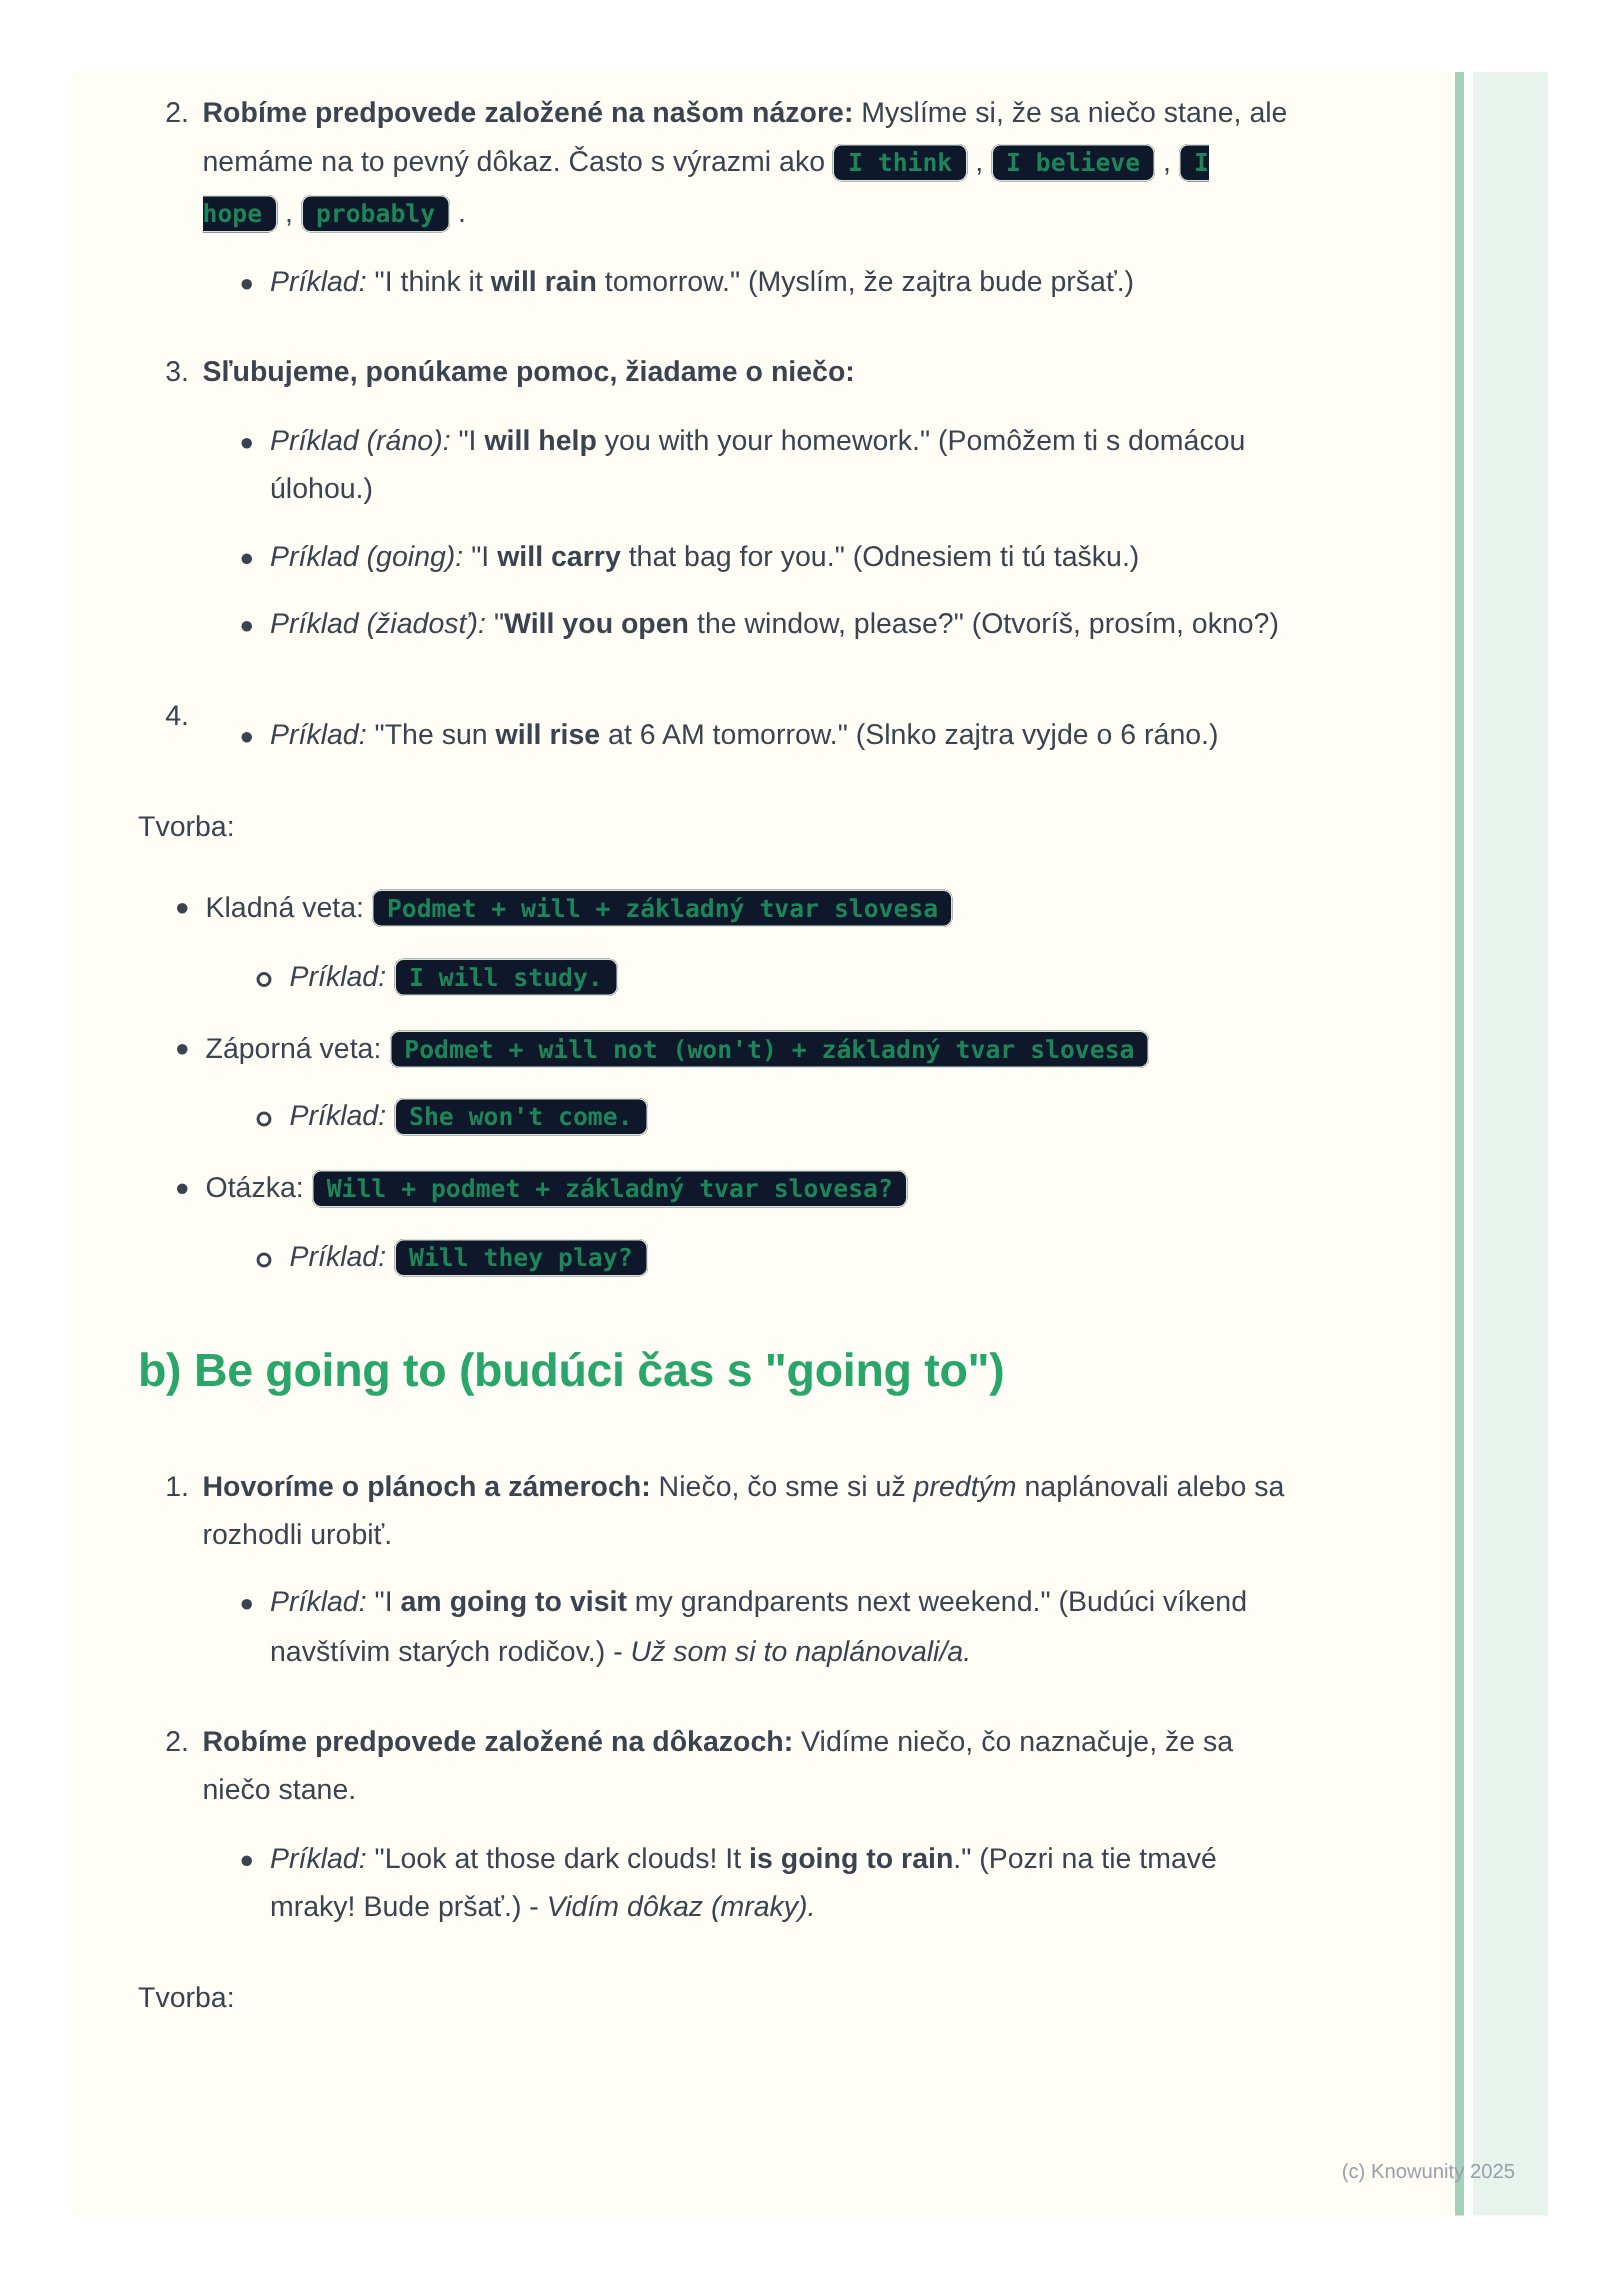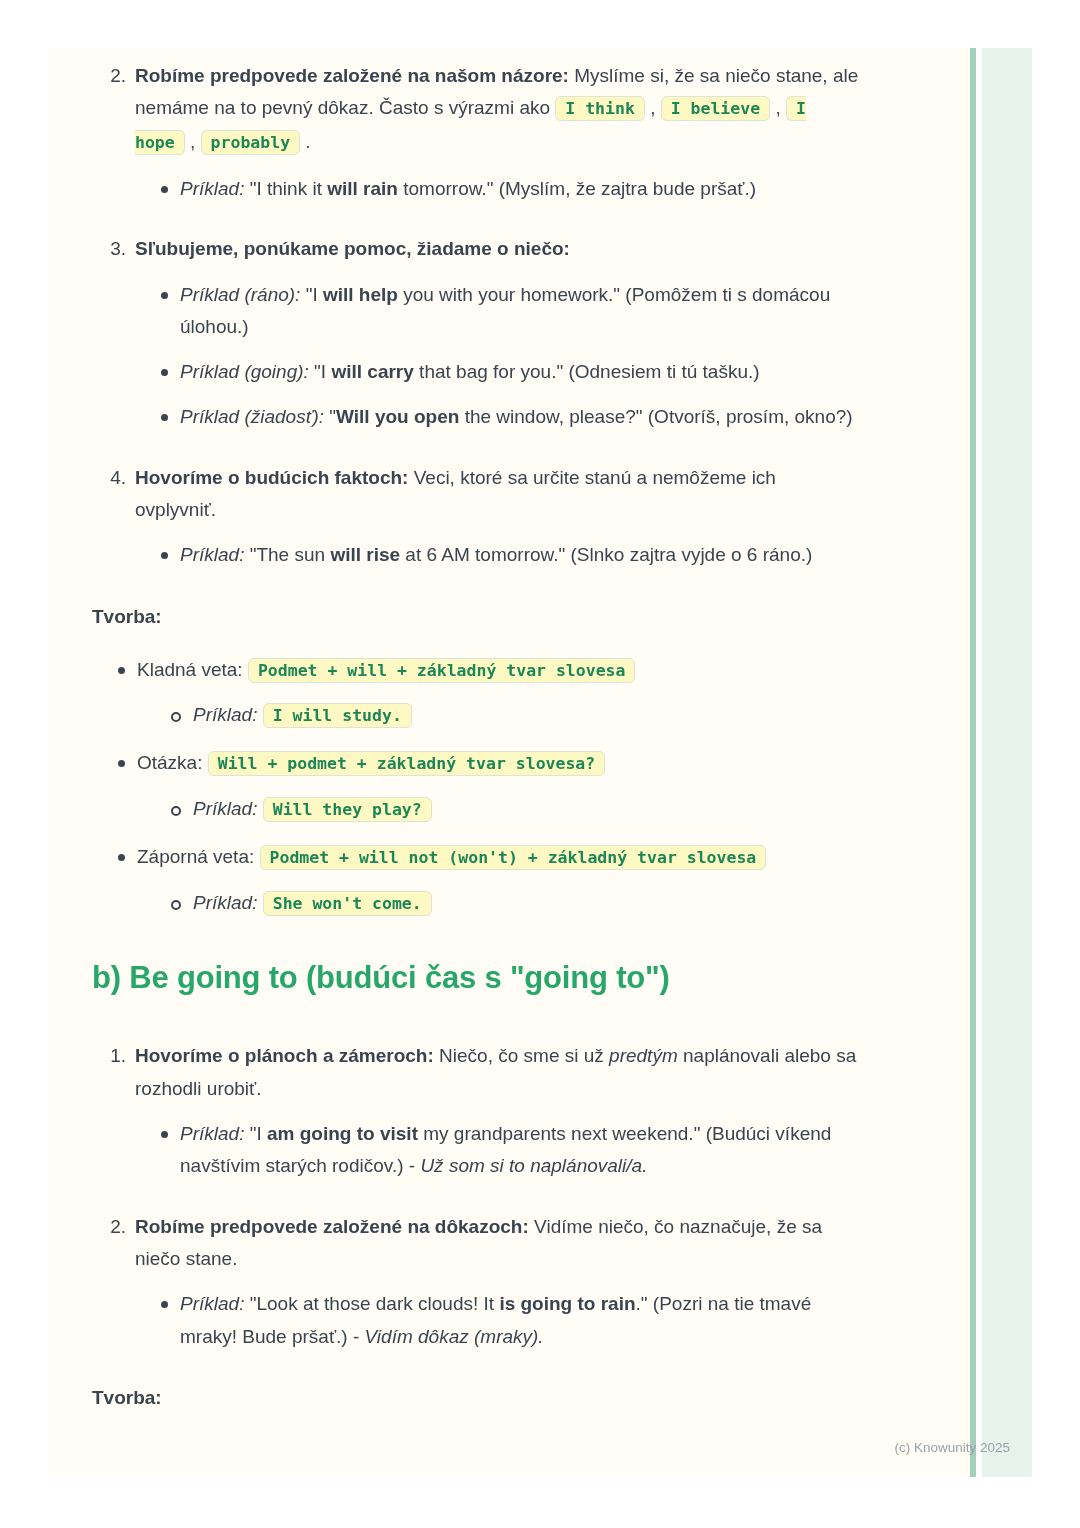--- a/index.html
+++ b/index.html
@@ -8,21 +8,21 @@
   .card{position:absolute;left:48px;top:48px;width:928px;height:1429px;
         background:#fffdf5;border-right:6px solid #a6cebc;box-sizing:border-box;
         overflow:hidden;}
   .side-bar{position:absolute;left:982px;top:48px;width:50px;height:1429px;
         background:#e9f3ee;}
   .inner{padding:12px 110px 0 44px;}
   p.rich{margin:0;font-size:19px;line-height:1.7;}
   .b{font-weight:700;}
   .i{font-style:italic;}
   code{font-family:"DejaVu Sans Mono","Liberation Mono",monospace;
-       font-weight:700;font-size:16.5px;color:#1d8659;background:#fef9c3;
+       font-weight:700;font-size:16.5px;color:#1d8659;background:#0f172a;
        border:1px solid #d9e4da;border-radius:6px;padding:2px 9px;
        line-height:2.05;}
   
   .oitem{display:flex;margin:0 0 28px 8px;}
   .onum{flex:none;width:26px;text-align:right;margin-right:9px;
         font-size:19px;line-height:1.7;}
   .obody{flex:1;min-width:0;}
   
   .brow{display:flex;margin-top:13px;}
   .bdot{flex:none;width:7px;height:7px;border-radius:50%;background:#3a4450;
@@ -30,21 +30,21 @@
   .brow>p{flex:1;min-width:0;}
   
   .tbitem{display:flex;margin:0 0 14px 8px;}
   .tbitem>.bdot{margin-left:18px;}
   .tbody{flex:1;min-width:0;}
   
   .srow{display:flex;margin-top:12px;}
   .ring{flex:none;width:6px;height:6px;border:2px solid #3a4450;border-radius:50%;
         background:transparent;margin:13px 12px 0 34px;}
   .srow>p{flex:1;min-width:0;}
-  .tvorba{font-size:19px;font-weight:700;margin:34px 0 26px 0;}
+  .tvorba{font-size:19px;font-weight:400;margin:34px 0 26px 0;}
   h2.green{color:#29a76a;font-size:31px;font-weight:700;margin:40px 0 44px 0;
         letter-spacing:-0.2px;}
   .intro{font-size:19px;margin:0 0 30px 0;}
   .footer{position:absolute;top:1440px;right:70px;font-size:13.5px;
         color:#99a0a8;z-index:5;}
 </style>
 </head>
 <body>
 
 <div class="card">
@@ -75,21 +75,20 @@
             </div>
             <div class="brow">
               <span class="bdot"></span>
               <p class="rich"><span class="i">Príklad (žiadosť):</span><span> "</span><span class="b">Will you open</span><span> the window, please?" (Otvoríš, prosím, okno?)</span></p>
             </div>
           </div>
         </div>
         <div class="oitem">
           <span class="onum">4.</span>
           <div class="obody">
-            <p class="rich"><span class="b">Hovoríme o budúcich faktoch:</span><span> Veci, ktoré sa určite stanú a nemôžeme ich ovplyvniť.</span></p>
             <div class="brow">
               <span class="bdot"></span>
               <p class="rich"><span class="i">Príklad:</span><span> "The sun </span><span class="b">will rise</span><span> at 6 AM tomorrow." (Slnko zajtra vyjde o 6 ráno.)</span></p>
             </div>
           </div>
         </div>
       </div>
 
     <div class="tvorba">Tvorba:</div>
 
@@ -100,34 +99,34 @@
             <p class="rich"><span>Kladná veta: </span><code>Podmet + will + základný tvar slovesa</code></p>
             <div class="srow">
               <span class="ring"></span>
               <p class="rich"><span class="i">Príklad:</span><span> </span><code>I will study.</code></p>
             </div>
           </div>
         </div>
         <div class="tbitem">
           <span class="bdot"></span>
           <div class="tbody">
-            <p class="rich"><span>Otázka: </span><code>Will + podmet + základný tvar slovesa?</code></p>
+            <p class="rich"><span>Záporná veta: </span><code>Podmet + will not (won't) + základný tvar slovesa</code></p>
             <div class="srow">
               <span class="ring"></span>
-              <p class="rich"><span class="i">Príklad:</span><span> </span><code>Will they play?</code></p>
+              <p class="rich"><span class="i">Príklad:</span><span> </span><code>She won't come.</code></p>
             </div>
           </div>
         </div>
         <div class="tbitem">
           <span class="bdot"></span>
           <div class="tbody">
-            <p class="rich"><span>Záporná veta: </span><code>Podmet + will not (won't) + základný tvar slovesa</code></p>
+            <p class="rich"><span>Otázka: </span><code>Will + podmet + základný tvar slovesa?</code></p>
             <div class="srow">
               <span class="ring"></span>
-              <p class="rich"><span class="i">Príklad:</span><span> </span><code>She won't come.</code></p>
+              <p class="rich"><span class="i">Príklad:</span><span> </span><code>Will they play?</code></p>
             </div>
           </div>
         </div>
       </div>
 
     <h2 class="green">b) Be going to (budúci čas s "going to")</h2>
 
 
     <div>
         <div class="oitem">

